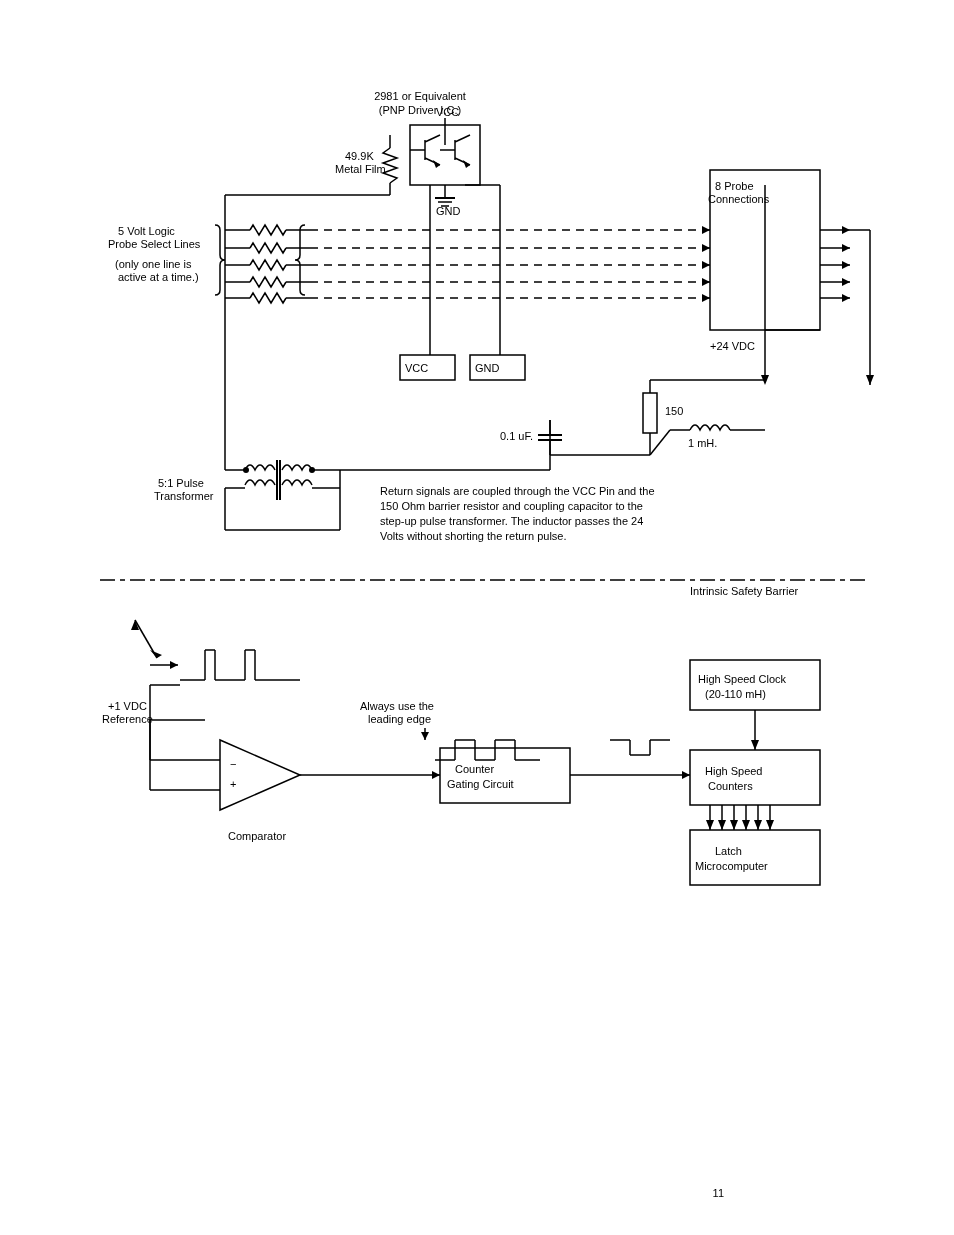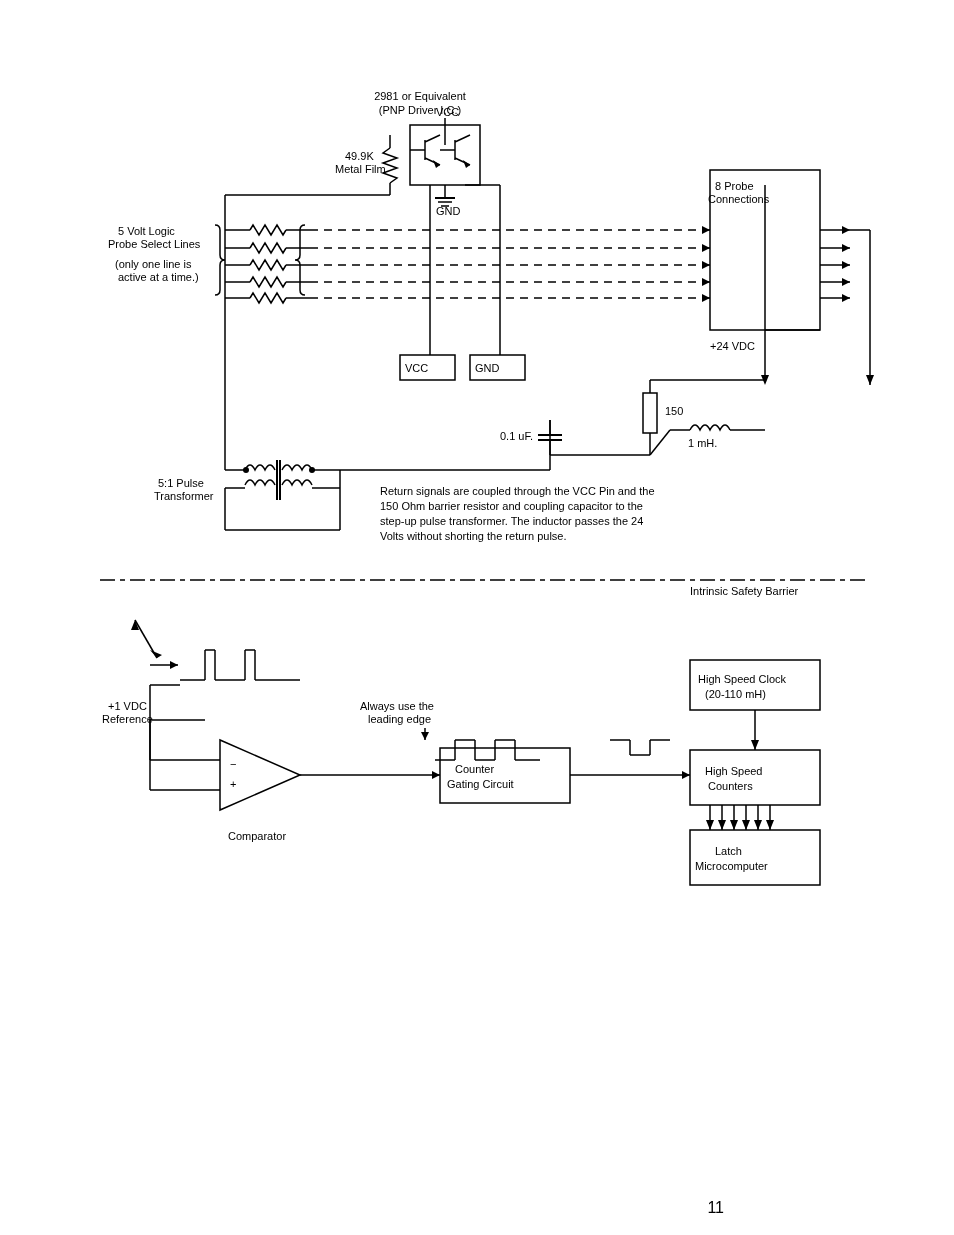--- a/index.html
+++ b/index.html
@@ -33,23 +33,23 @@
 
     .figure-caption {
       text-align: center;
       font-weight: bold;
       font-size: 13px;
       margin-top: 20px;
     }
 
     .page-number {
       position: absolute;
-      bottom: 18px;
+      bottom: 36px;
       right: 50px;
-      font-size: 16px;
+      font-size: 11px;
     }
   </style>
 </head>
 <body>
 
 <div class="page-container">
   <div class="figure-container">
 
     <svg class="main-diagram" width="854" height="1080" viewBox="0 0 854 1080" xmlns="http://www.w3.org/2000/svg">
 

